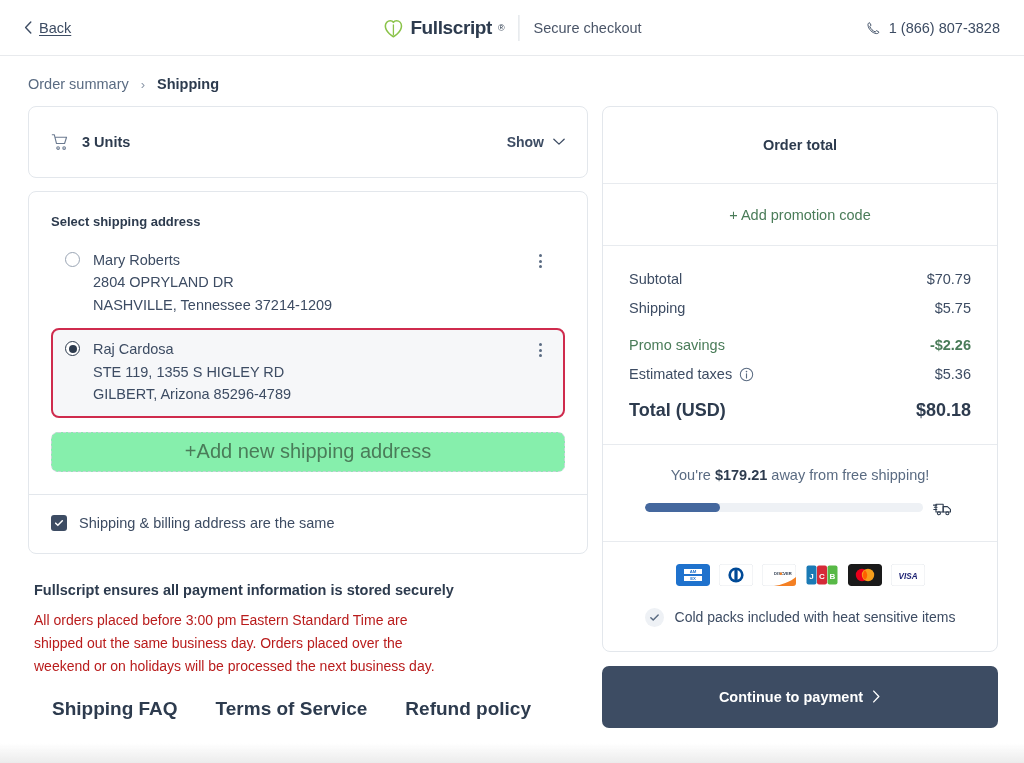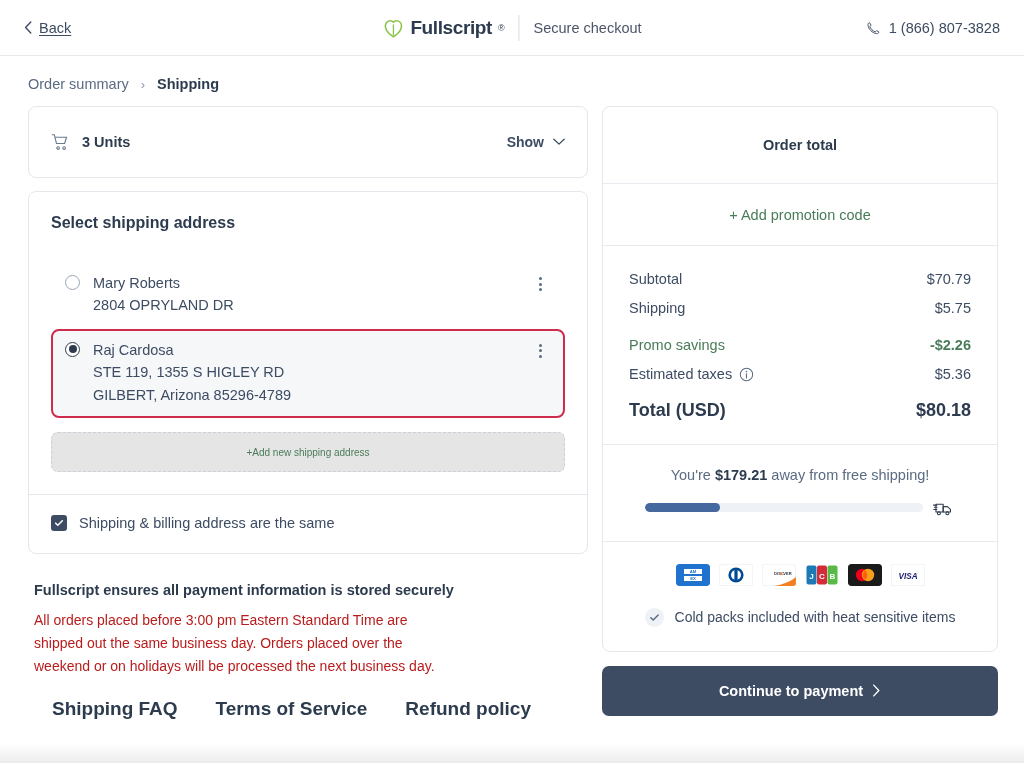--- a/index.html
+++ b/index.html
@@ -116,24 +116,24 @@
     font-weight: bold;
     color: #3d4c63;
     cursor: pointer;
   }
   .chev-down { width: 12px; height: 8px; display: block; }
 
   
   .addr-card { padding: 0; }
   .addr-inner { padding: 22px 22px 0 22px; }
   .addr-title {
-    font-size: 16px;
+    font-size: 13px;
     font-weight: bold;
     color: #2d3b4e;
-    margin-bottom: 30px;
+    margin-bottom: 10px;
   }
   .addr-row {
     display: flex;
     align-items: flex-start;
     padding: 8px 12px 10px 12px;
     border-radius: 8px;
     border: 2px solid transparent;
     cursor: pointer;
     position: relative;
   }
@@ -178,23 +178,23 @@
     background: #5a6b82;
     display: block;
   }
 
   .add-addr-wrap { padding: 14px 22px 22px 22px; }
   .add-addr-btn {
     width: 100%;
     height: 40px;
     border: 1px dashed #c9d0d9;
     border-radius: 7px;
-    background: #e5e5e5;
+    background: #86efac;
     color: #4a7c59;
-    font-size: 10px;
+    font-size: 20px;
     font-family: inherit;
     cursor: pointer;
     display: flex;
     align-items: center;
     justify-content: center;
   }
   .addr-divider { height: 1px; background: #e3e7ec; }
   .same-addr-row {
     display: flex;
     align-items: center;
@@ -337,21 +337,21 @@
     background: #eef1f5;
     display: flex;
     align-items: center;
     justify-content: center;
     flex: 0 0 19px;
   }
   .cold-label { font-size: 14px; color: #3d4c63; }
 
   .continue-btn {
     width: 100%;
-    height: 50px;
+    height: 62px;
     margin-top: 14px;
     background: #3d4c63;
     color: #fff;
     border: none;
     border-radius: 7px;
     font-size: 14.5px;
     font-weight: bold;
     font-family: inherit;
     cursor: pointer;
     display: flex;
@@ -428,20 +428,21 @@
 
     <div class="card addr-card">
       <div class="addr-inner">
         <div class="addr-title">Select shipping address</div>
 
         <div class="addr-row">
           <div class="radio"></div>
           <div class="addr-lines">
             <div class="addr-name">Mary Roberts</div>
             <div class="addr-line">2804 OPRYLAND DR</div>
+            <div class="addr-line">NASHVILLE, Tennessee 37214-1209</div>
           </div>
           <div class="kebab">
             <span></span>
               <span></span>
               <span></span>
           </div>
         </div>
 
         <div class="addr-row selected" style="border-color: rgb(207, 43, 77);">
           <div class="radio checked"></div>

